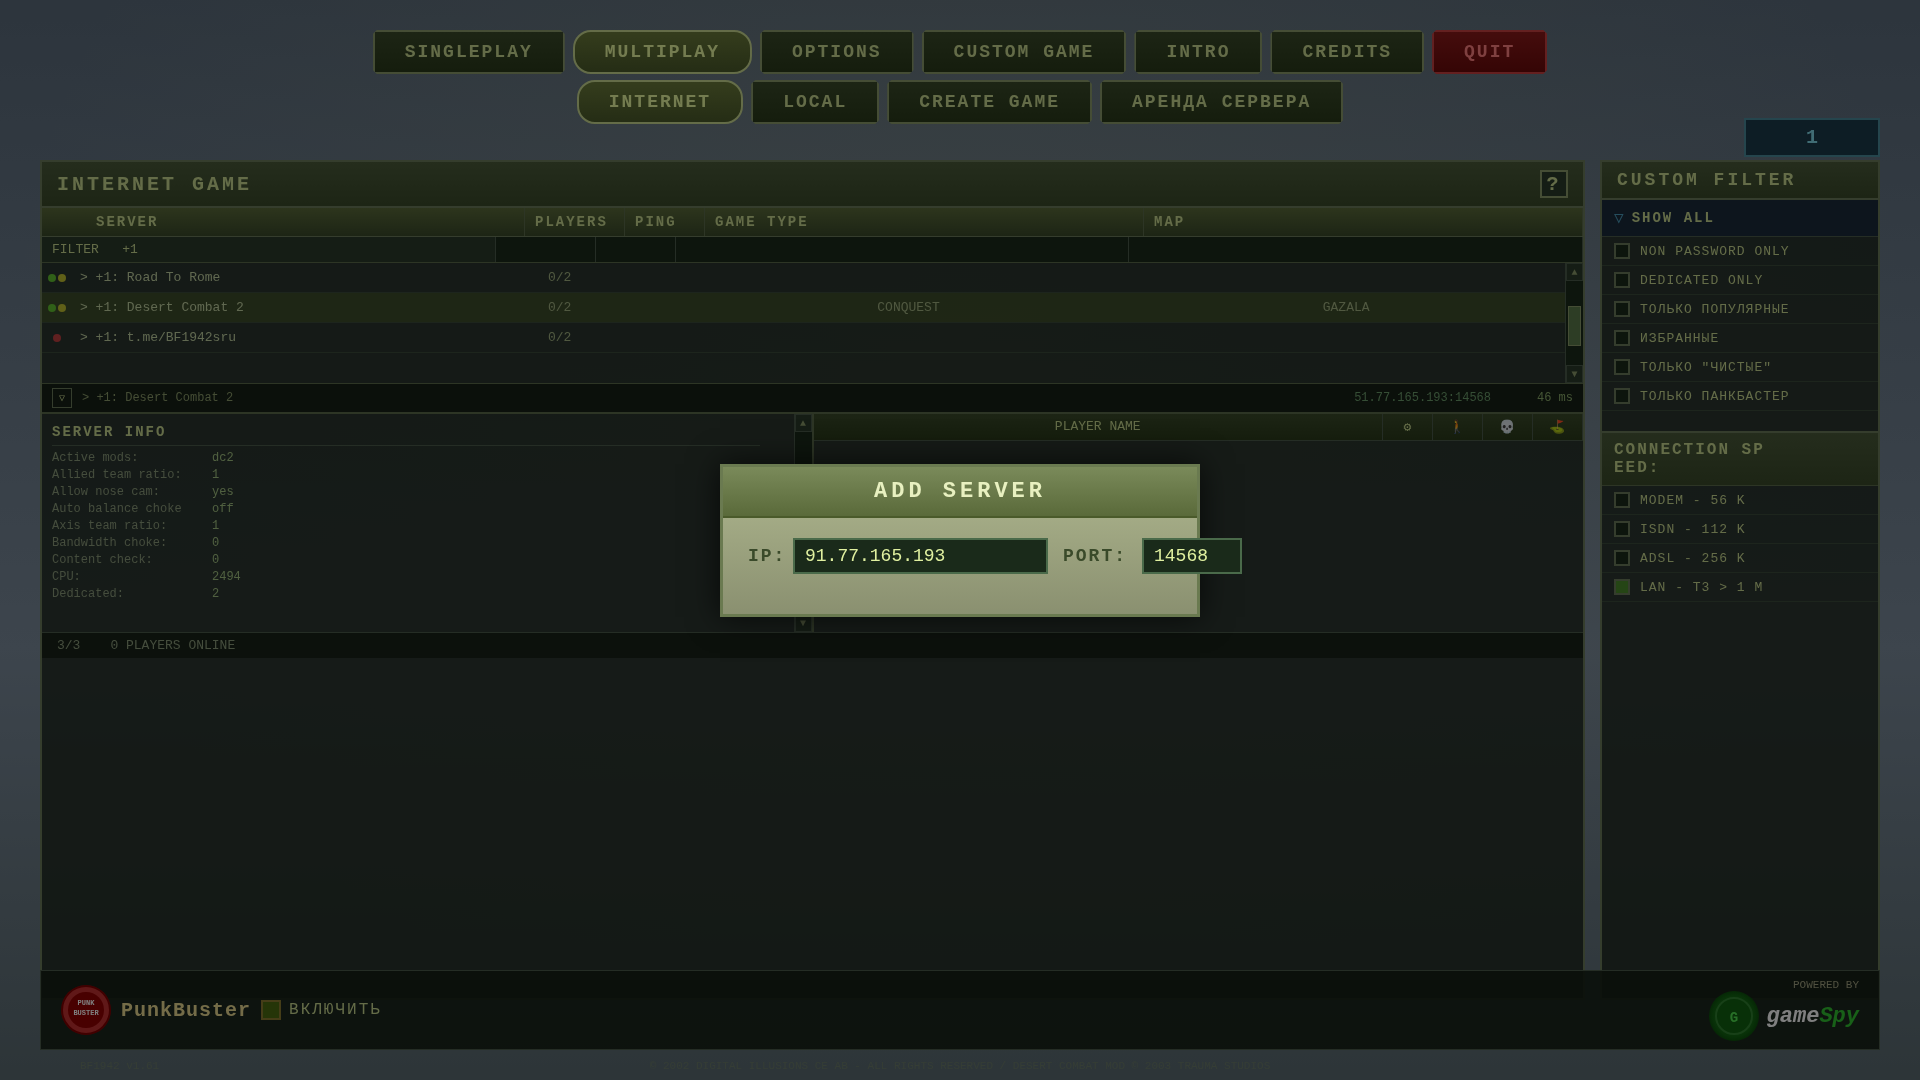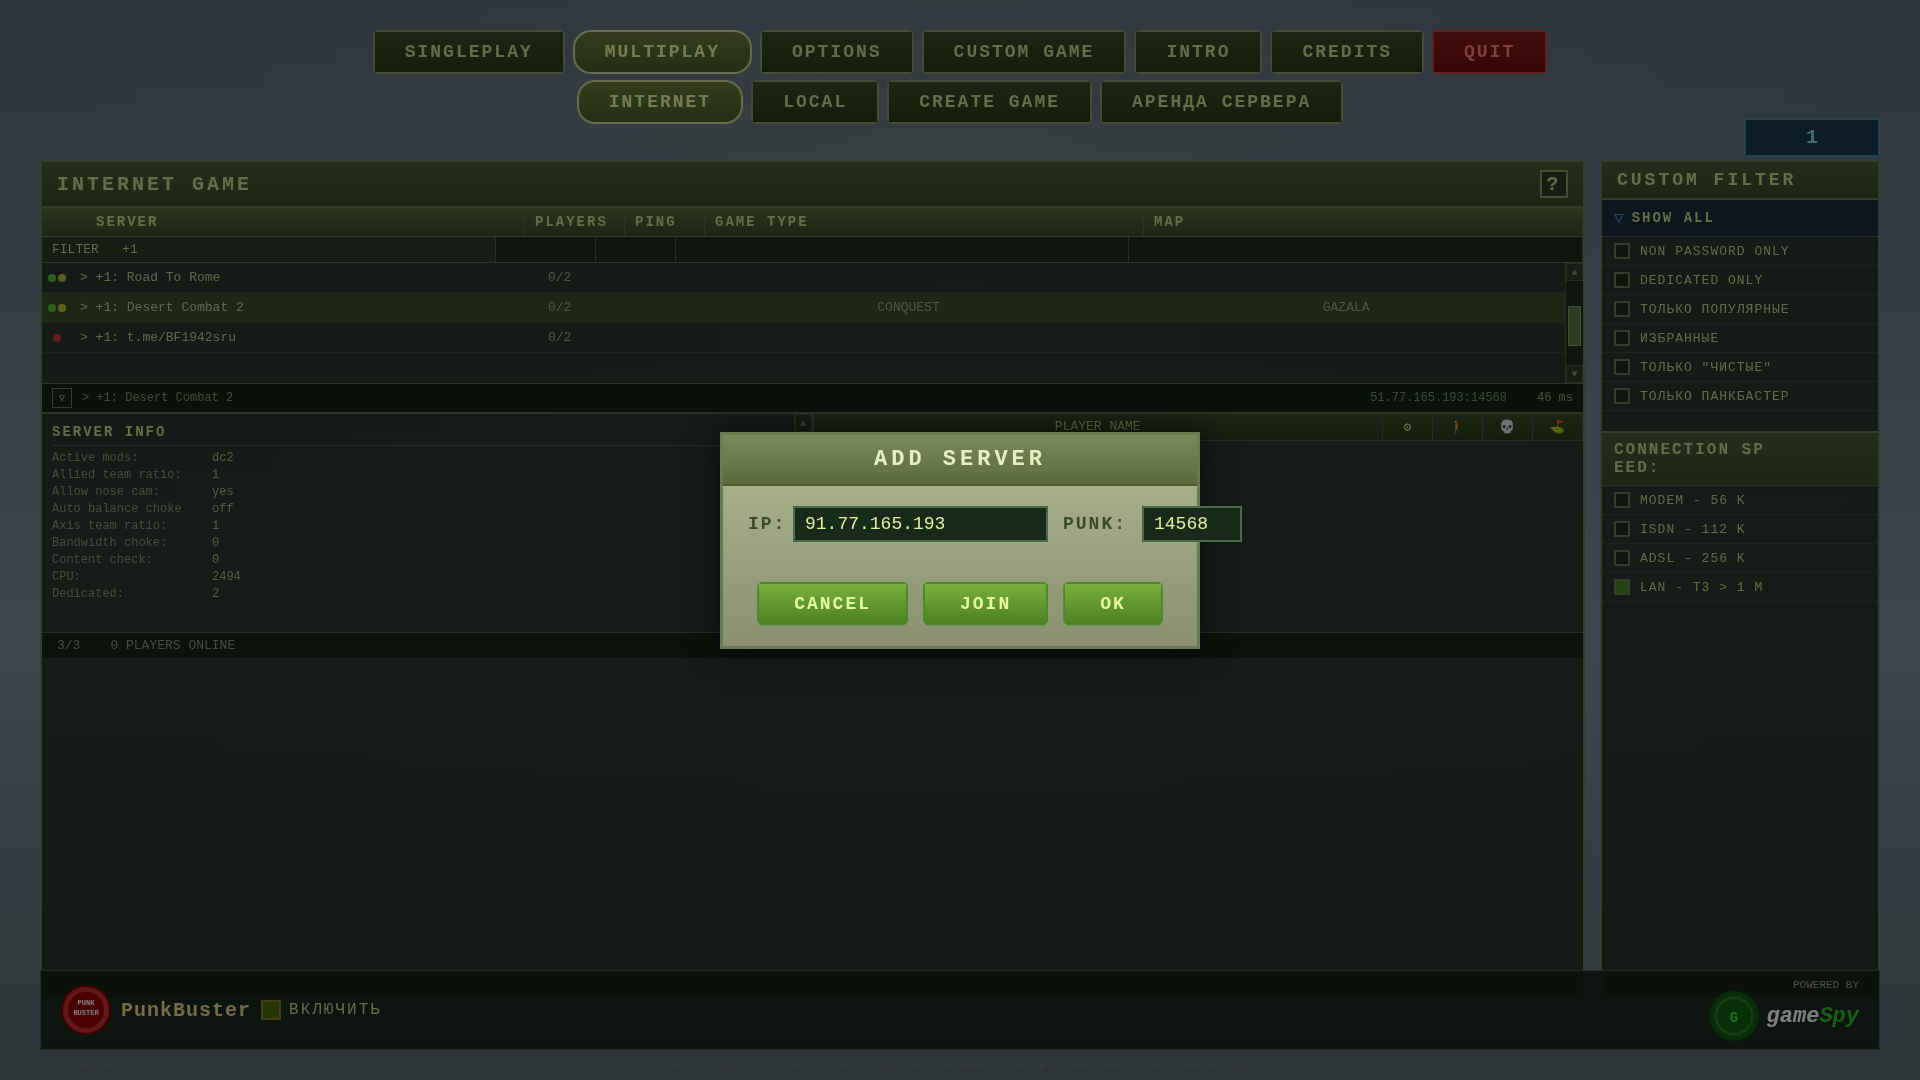--- a/index.html
+++ b/index.html
@@ -762,21 +762,21 @@
           <div class="scroll-thumb"></div>
         </div>
         <div class="scroll-arrow">▼</div>
       </div>
     </div>
 
     <div class="server-detail-bar">
       <div class="expand-icon">▽</div>
       <span>&gt; +1: Desert Combat 2</span>
       <span style="color:#6a9a6a; margin-left:auto;">51.77.165.193:14568</span>
-      <span style="color:#8aaa6a; margin-left:20px;">46 ms</span>
+      <span style="color:#8aaa6a; margin-left:36px;">46 ms</span>
     </div>
 
     <div class="bottom-panels">
 
       <div style="display:flex; flex:1;gap:24px;">
         <div class="server-info-panel">
           <div class="server-info-title">SERVER INFO</div>
           <div class="info-row">
             <span class="info-label">Active mods:</span>
             <span class="info-value">dc2</span>
@@ -942,28 +942,23 @@
   </div>
 </div>
 
 <div class="modal-overlay">
   <div class="modal">
     <div class="modal-title">ADD SERVER</div>
     <div class="modal-body">
       <div class="modal-field-row">
         <span class="modal-label">IP:</span>
         <input class="modal-input" value="91.77.165.193" type="text" style="">
-        <span class="modal-port-label">PUNK:</span>
+        <span class="modal-port-label">PORT:</span>
         <input class="modal-port-input" value="14568" type="text" style="">
       </div>
-    </div>
-    <div class="modal-buttons">
-      <button class="modal-btn">CANCEL</button>
-      <button class="modal-btn">JOIN</button>
-      <button class="modal-btn">OK</button>
     </div>
   </div>
 </div>
 
 <div class="copyright">
   © 2002 DIGITAL ILLUSIONS CE AB - ALL RIGHTS RESERVED / DESERT COMBAT MOD © 2003 TRAUMA STUDIOS
 </div>
 <div class="version">BF1942 v1.61</div>
 
 </body></html>

